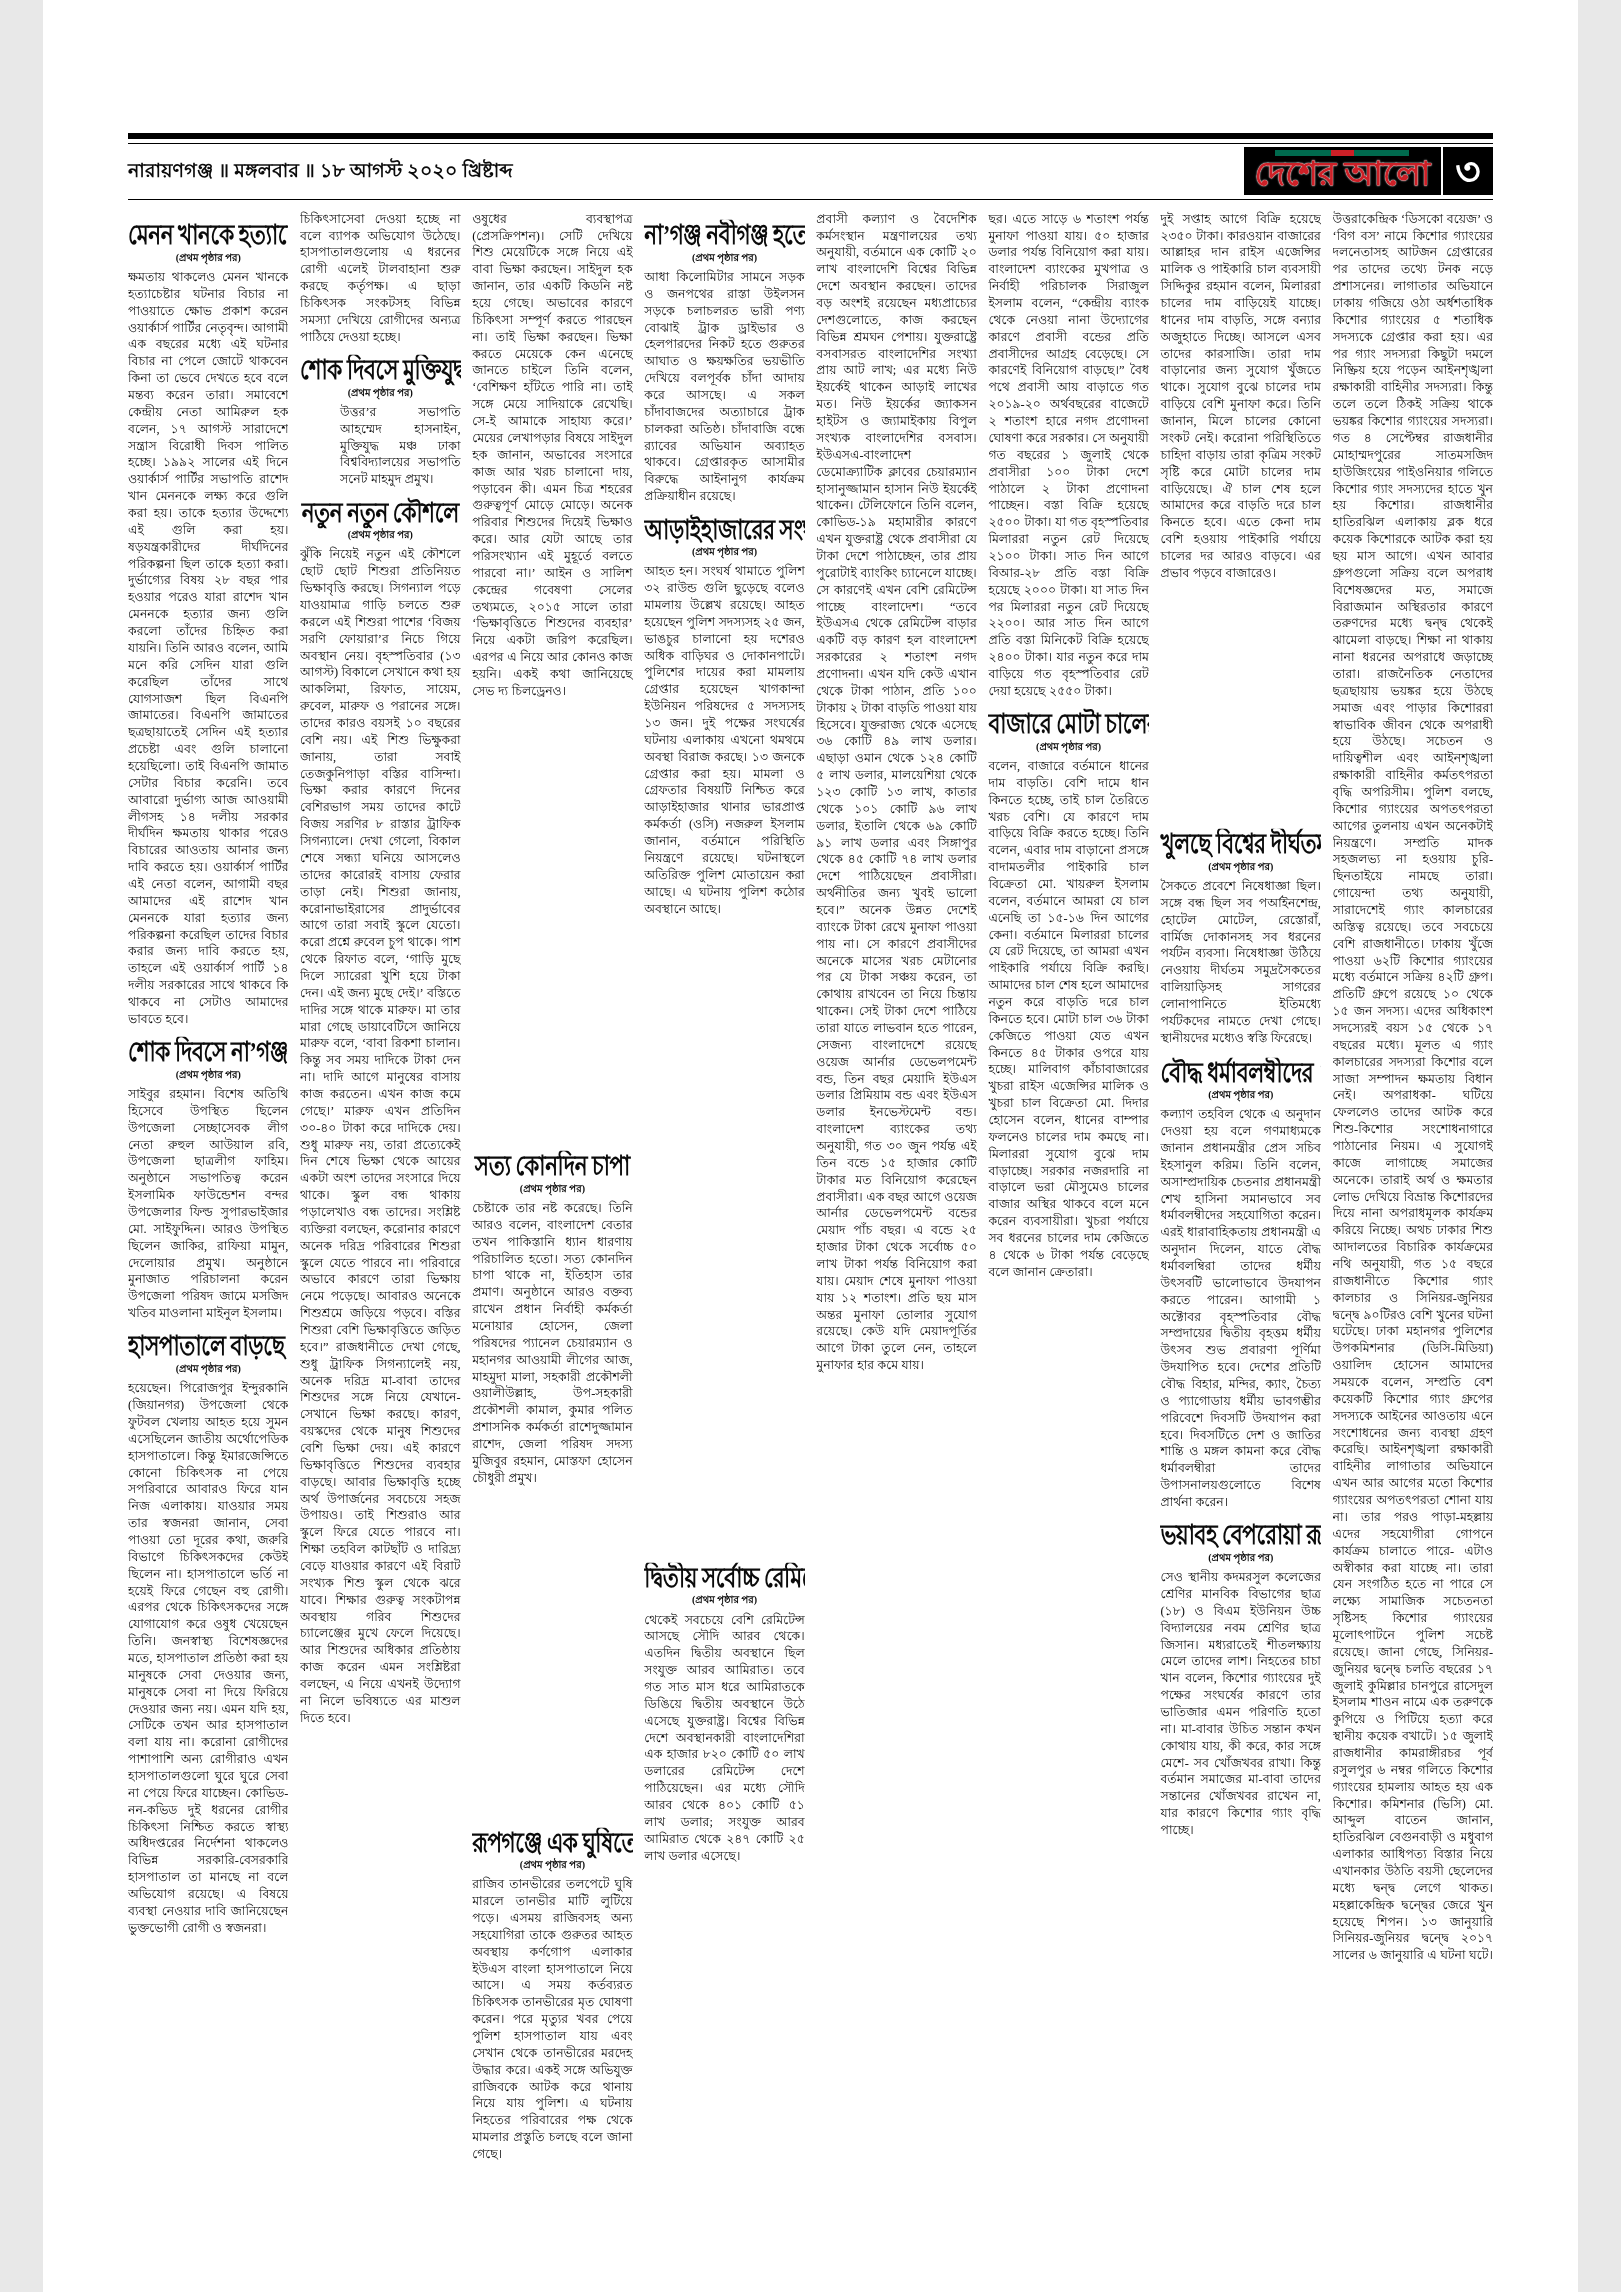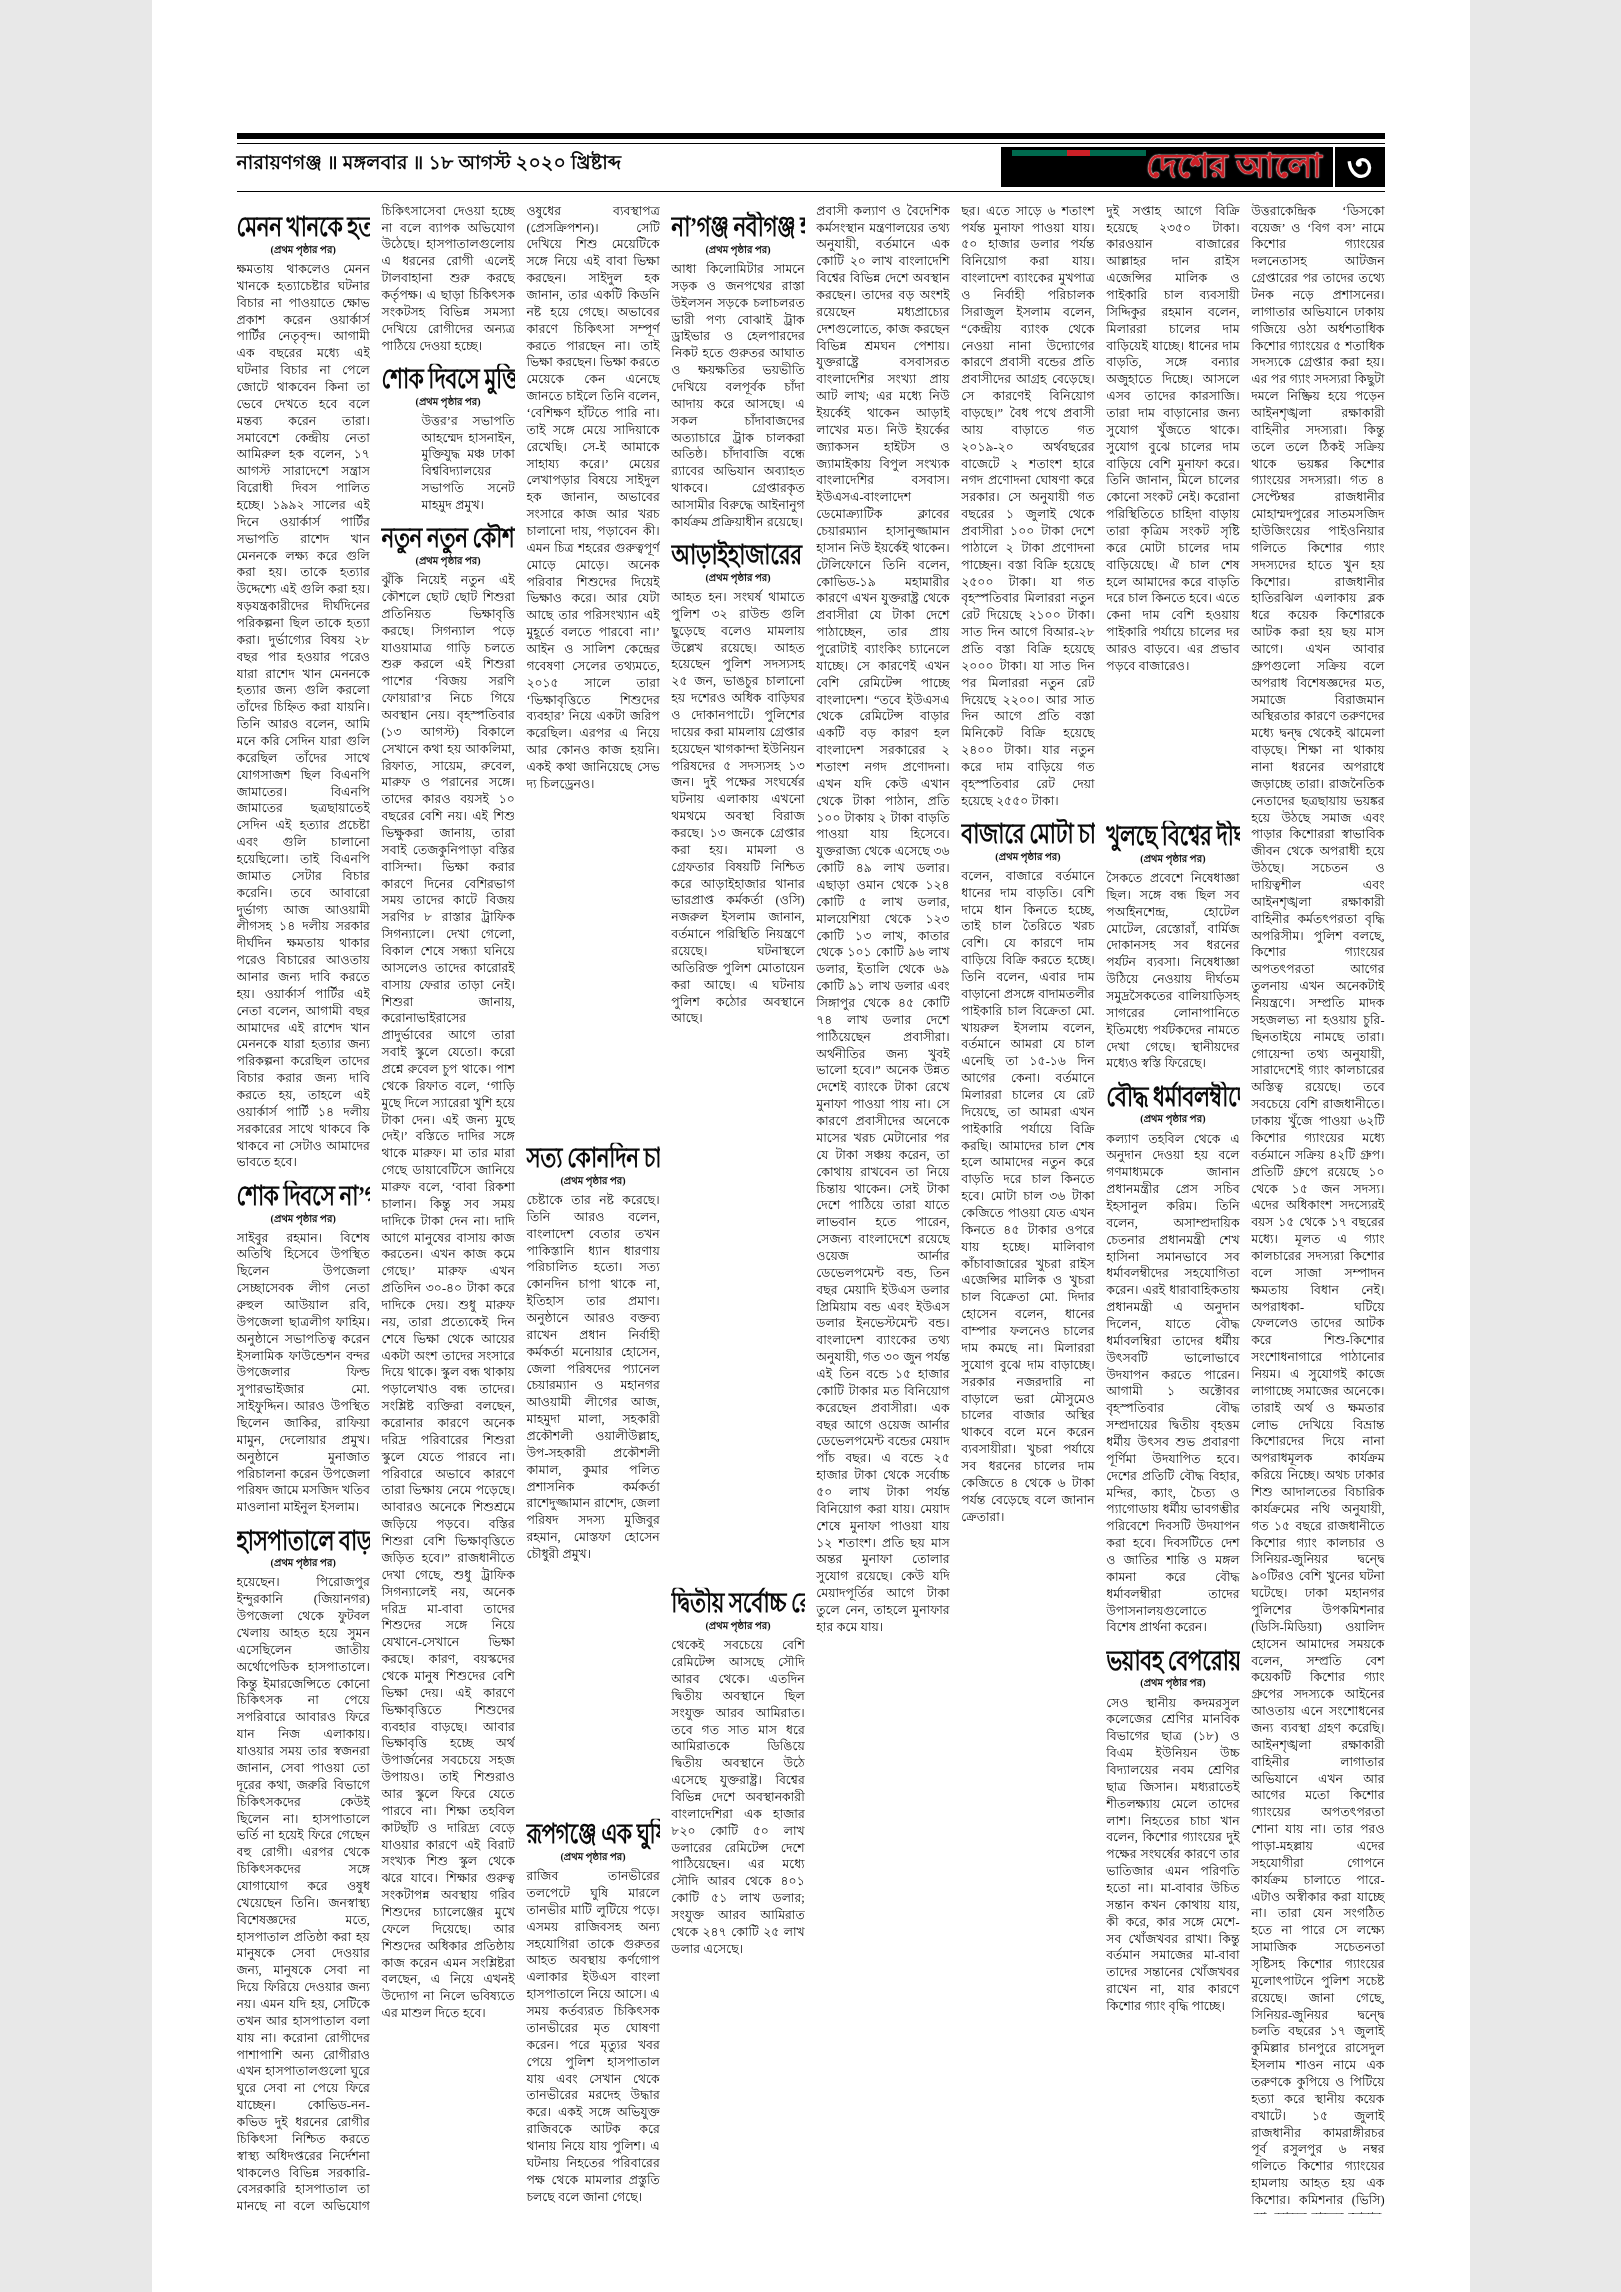--- a/index.html
+++ b/index.html
@@ -1,25 +1,25 @@
 <!DOCTYPE html>
 <html style="font-size:14.3px"><head>
 <meta charset="utf-8">
 <style>
   html,body{margin:0;padding:0;background:#e8e8e8;}
-  .page{position:relative;width:1318px;height:2293px;background:#ffffff;margin:0 auto;
+  .page{position:relative;width:1535px;height:2293px;background:#ffffff;margin:0 auto;
         font-family:"Liberation Serif","DejaVu Serif",serif;color:#0b0b0b;overflow:hidden;}
   .inner{margin:0 85px;}
   .topgap{height:133px;}
   .toprule{height:3.6px;border-top:6.3px solid #000;border-bottom:1.8px solid #000;}
   .mast{display:flex;justify-content:space-between;align-items:flex-end;
         border-bottom:1.8px solid #000;padding:3.6px 0 5.4px;}
   .dateline{font-size:19px;font-weight:bold;padding-bottom:5.4px;letter-spacing:0.2px;}
   .brand{display:flex;align-items:stretch;background:#000;margin-bottom:-1.8px;}
-  .brandbox{display:flex;flex-direction:row;justify-content:center;padding:2.7px 10.7px 4.5px;}
+  .brandbox{display:flex;flex-direction:column;justify-content:center;padding:2.7px 10.7px 4.5px;}
   .flagstrip{display:flex;height:6.3px;width:134px;margin:0 auto 1.8px;}
   .flagstrip .g{flex:1;background:#006a4e;}
   .flagstrip .r{width:23px;background:#cc2027;}
   .logotext{font-size:33px;font-weight:bold;line-height:1;color:#cc2027;
             text-shadow:0 0 1.8px #fff,0 0 0.9px #fff;white-space:nowrap;}
   .pagenumbox{display:flex;align-items:center;justify-content:center;background:#000;
               width:50px;border-left:2.7px solid #fff;}
   .pagenum{color:#fff;font-size:39px;font-weight:bold;line-height:1;}
   .columns{display:flex;gap:11.6px;margin-top:10.7px;height:2011px;overflow:hidden;}
   .col{flex:1 1 0;min-width:0;text-align:justify;font-size:12.4px;line-height:1.36;overflow:hidden;}

